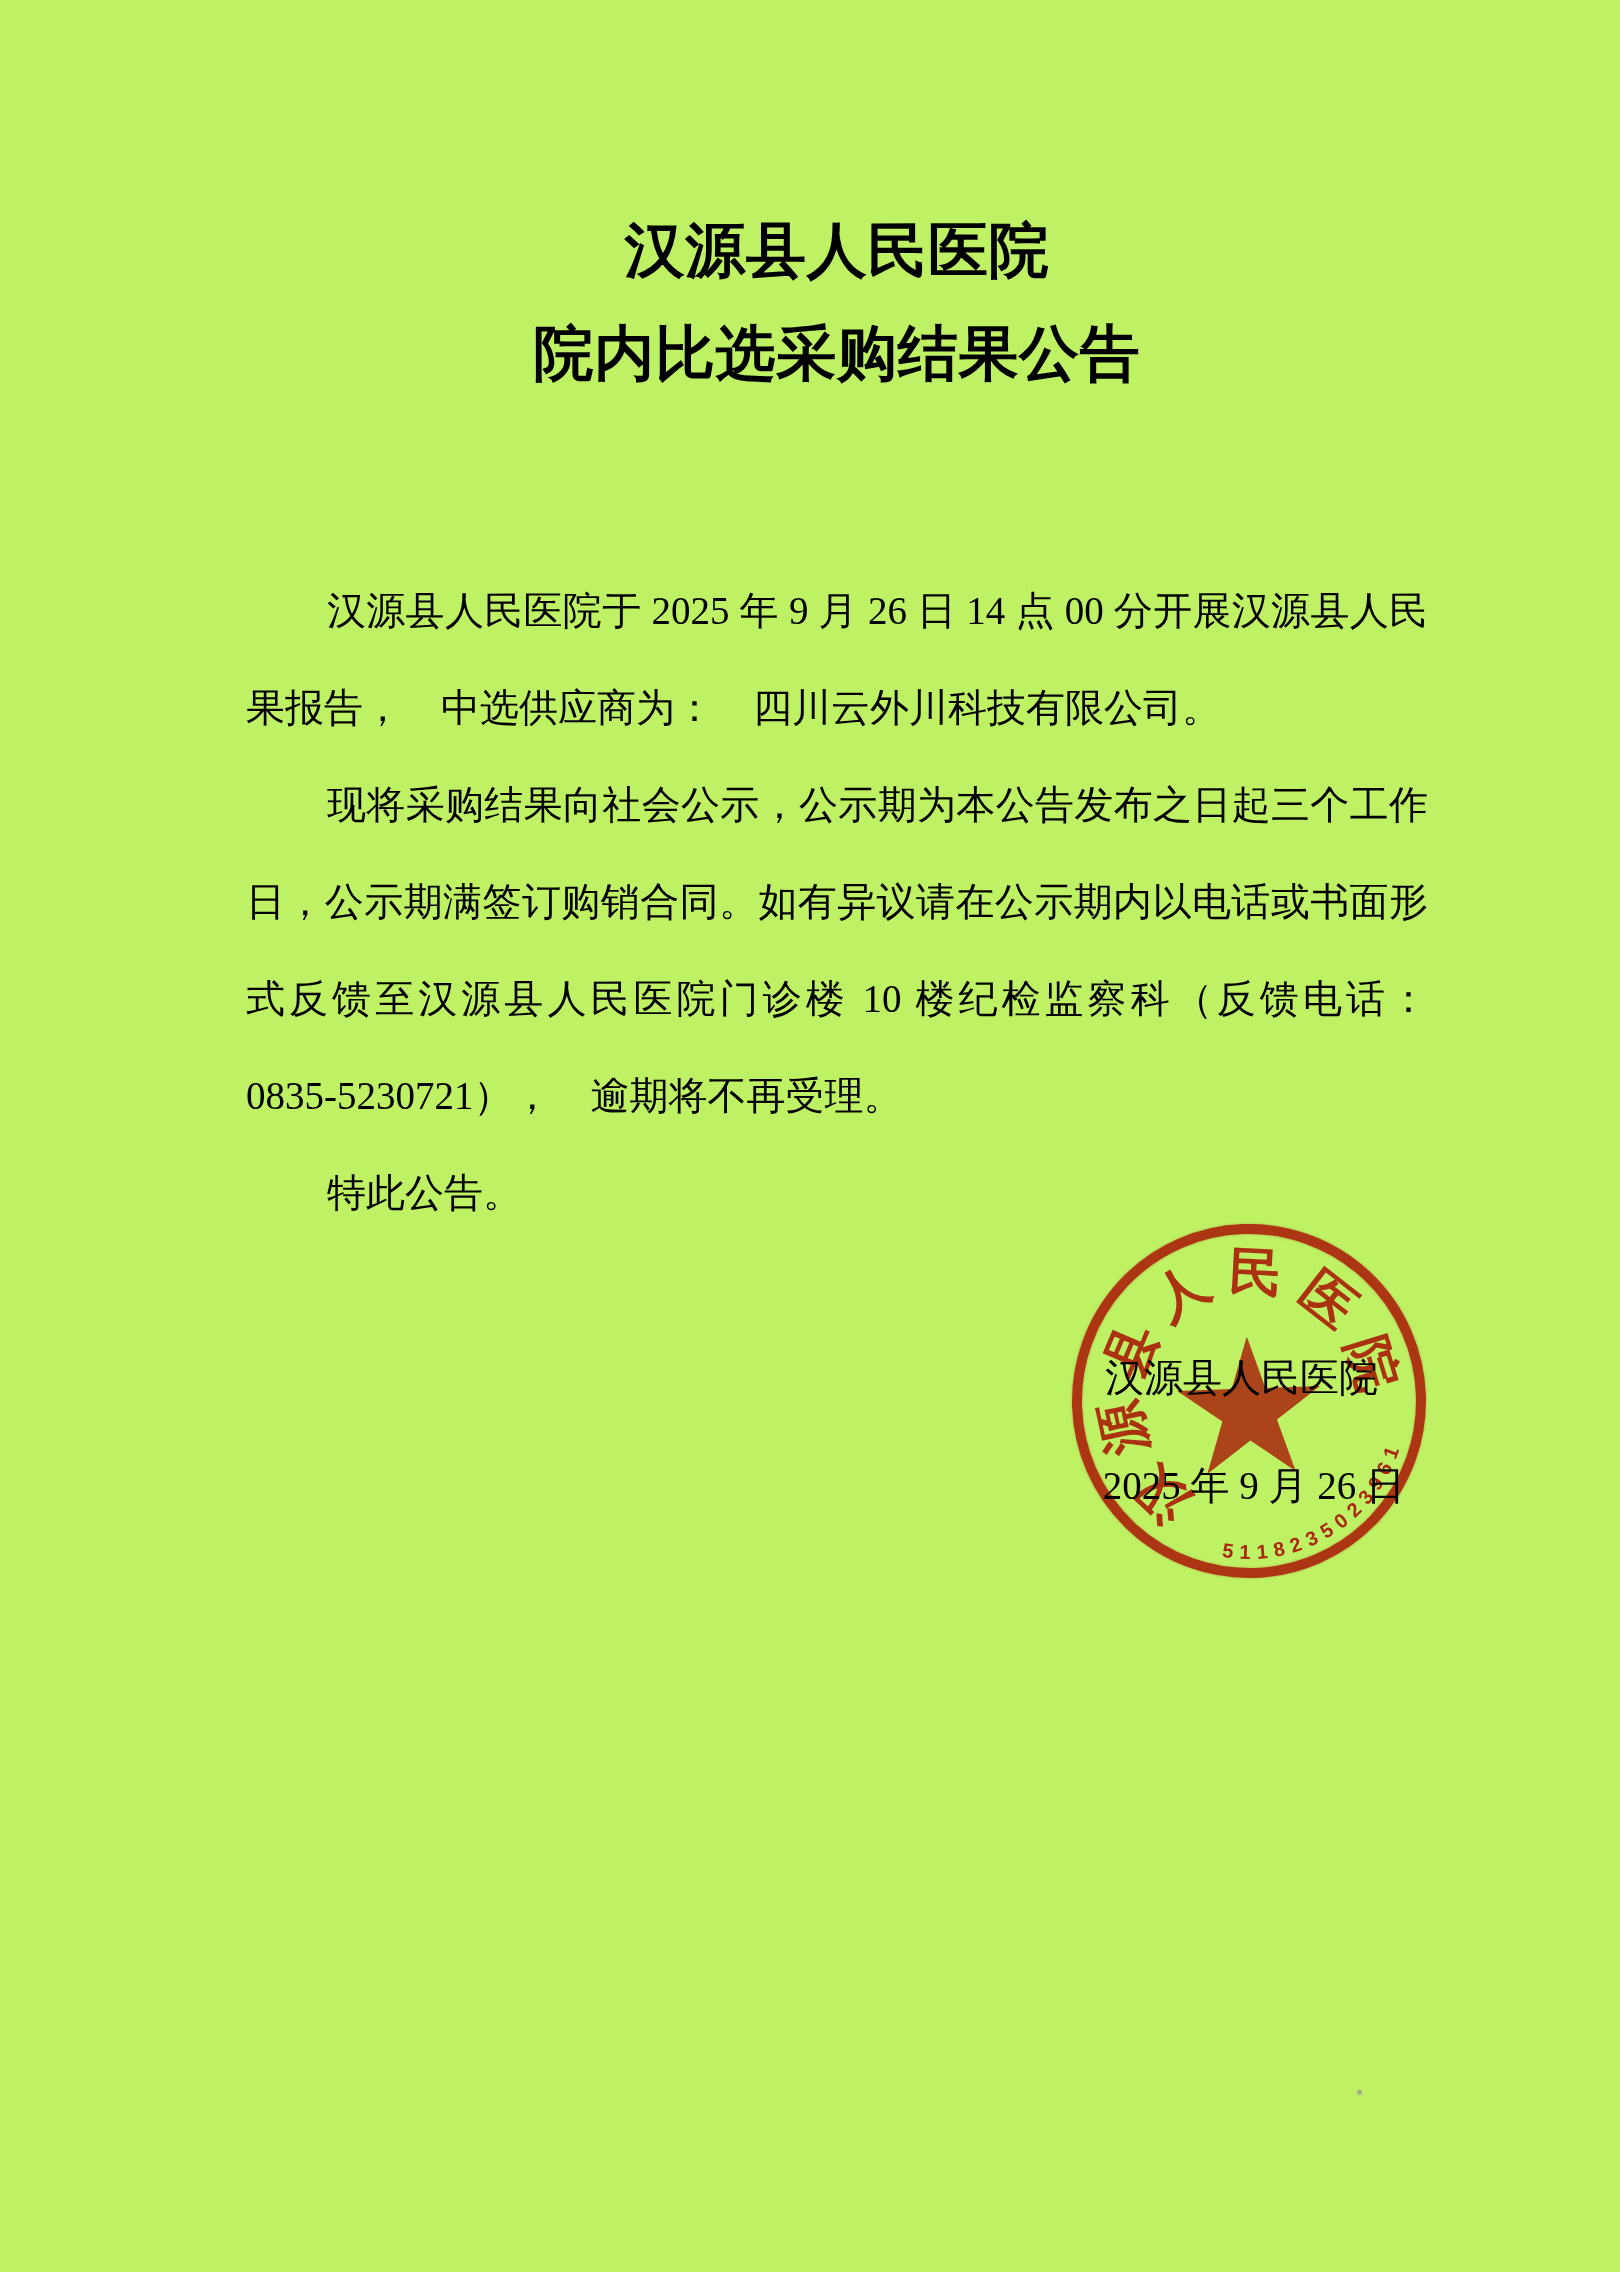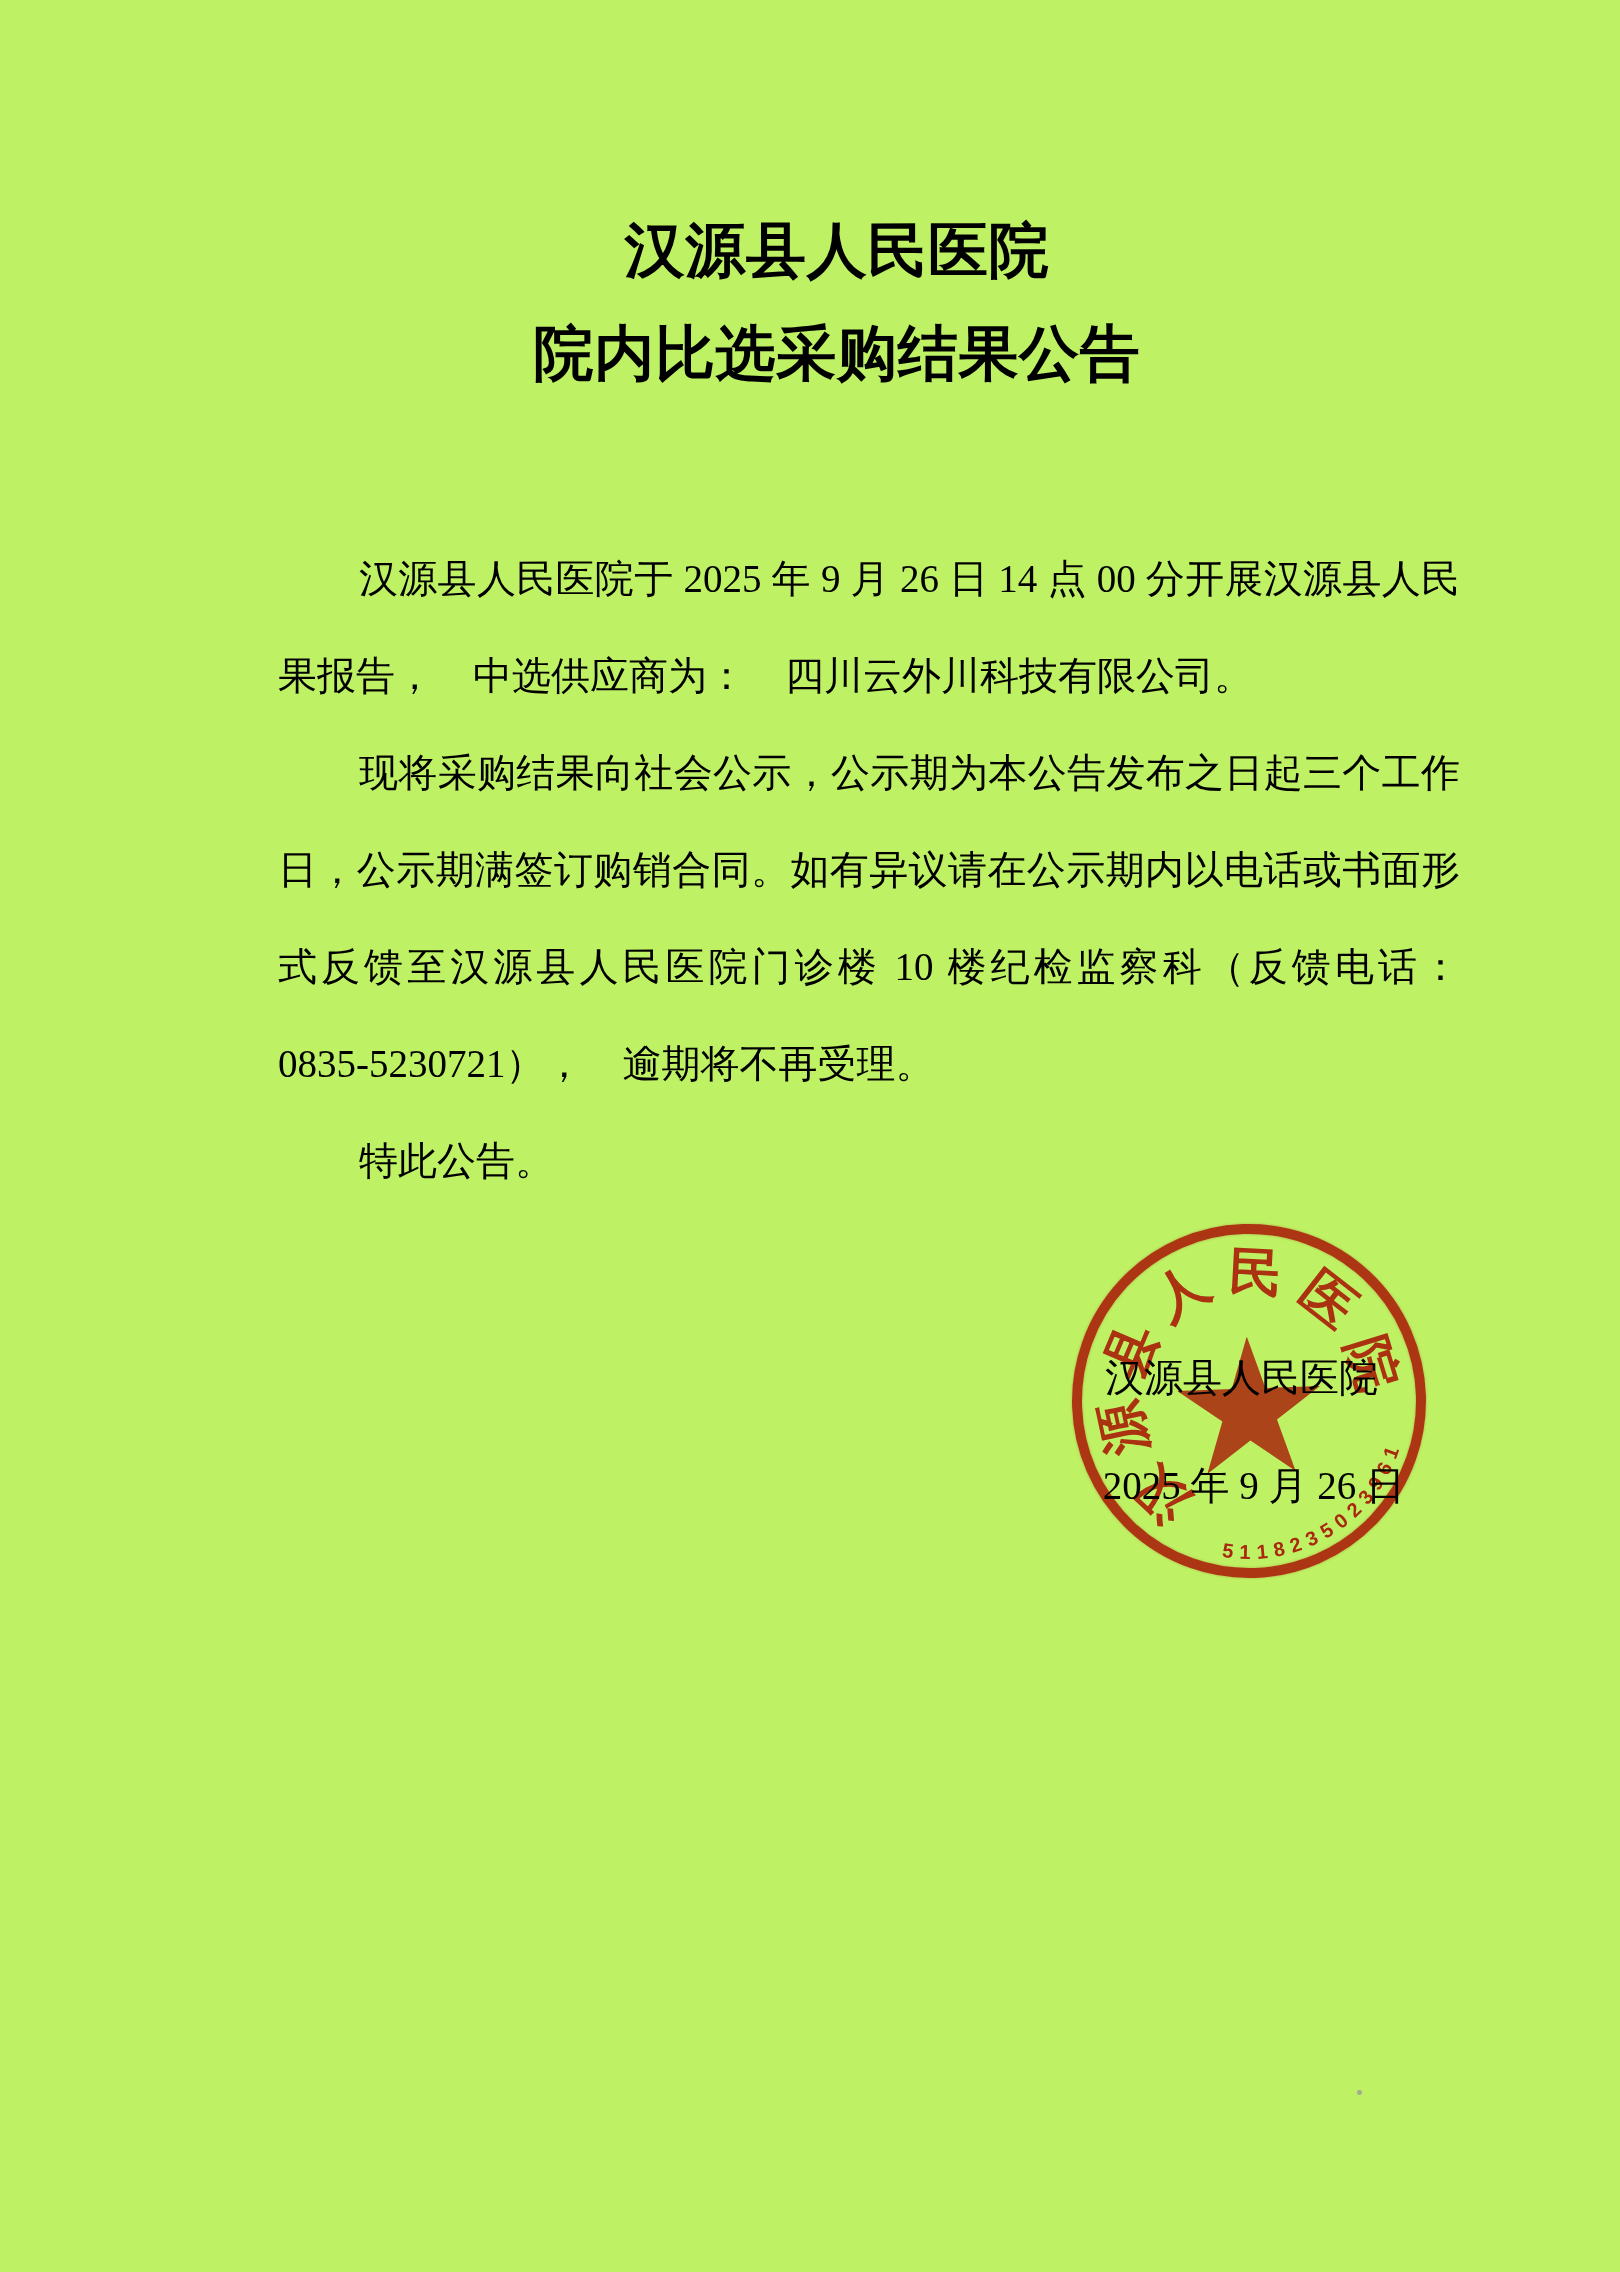--- a/index.html
+++ b/index.html
@@ -12,22 +12,22 @@
     color:#000;
   }
   
   .doc-title{
     position:absolute;left:246px;top:200px;width:1182px;
     text-align:center;font-weight:700;
     font-size:60px;line-height:103px;letter-spacing:0.7px;
   }
   
   .doc-body{
-    position:absolute;left:246px;top:530px;width:1182px;
-    font-size:39px;line-height:97px;margin-left:32px;
+    position:absolute;left:246px;top:562px;width:1182px;
+    font-size:39px;line-height:97px;
   }
   .text-line{
     height:97px;
     text-align:justify;
     text-align-last:justify;
     text-justify:inter-ideograph;
     white-space:pre-wrap;
   }
   .text-line.first{text-indent:81px;}
   .text-line.lastline{text-align-last:left;}

